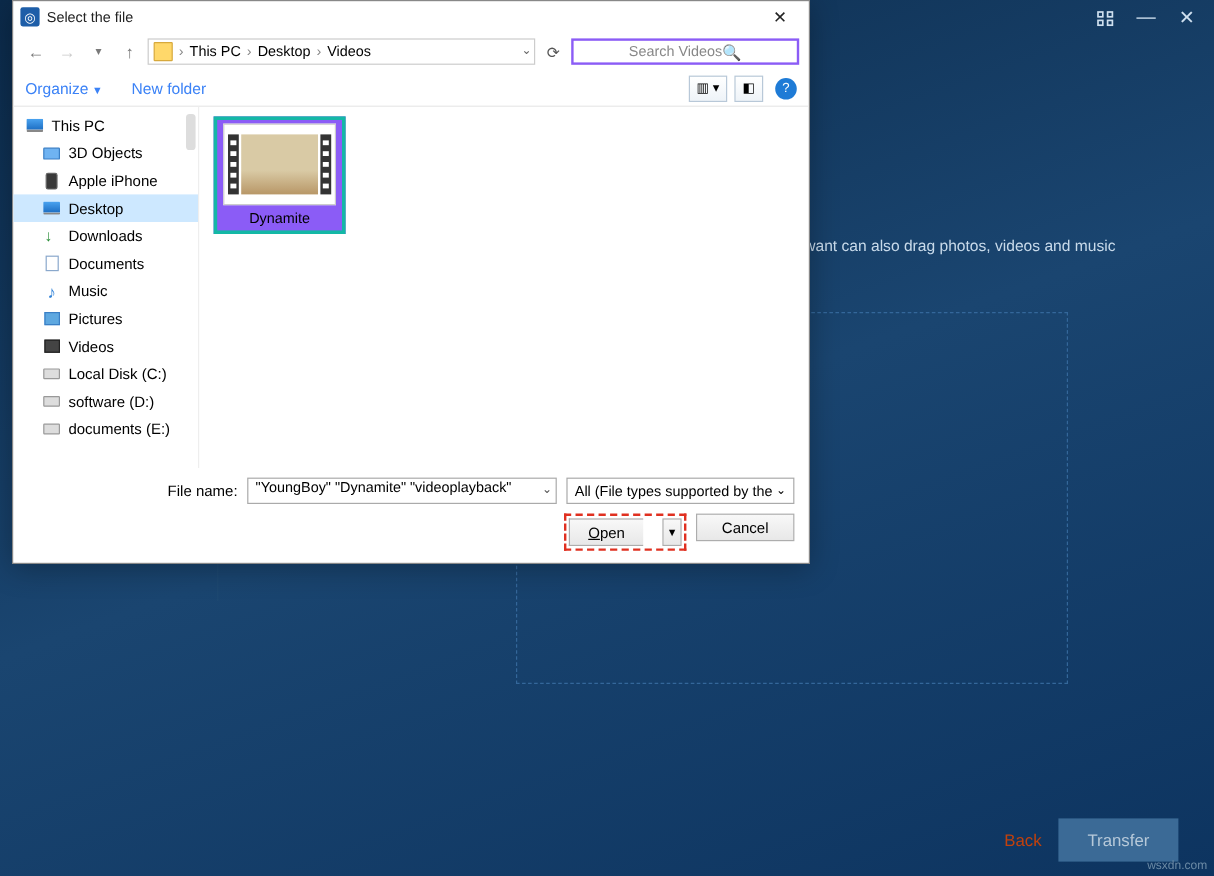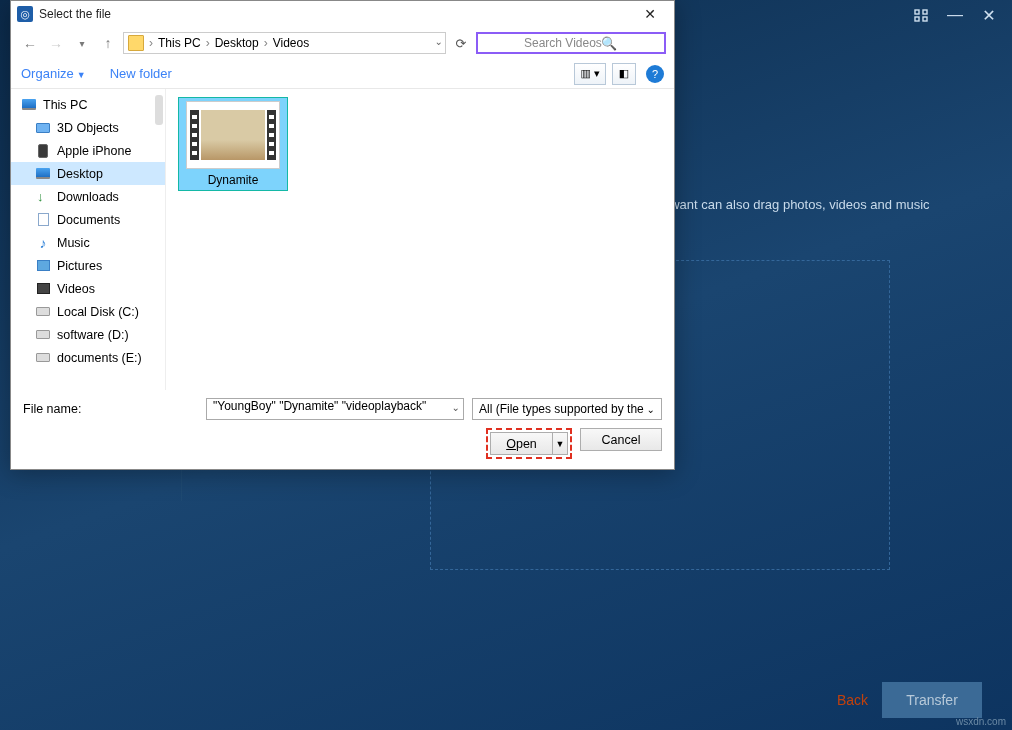--- a/index.html
+++ b/index.html
@@ -52,35 +52,35 @@
 .icon-phone { width:10px; height:14px; background:#3a3a3a; border-radius:2px; border:1px solid #666; }
 .icon-doc { width:11px; height:13px; background:#fff; border:1px solid #8aa8cc; position:relative; }
 .icon-dl { width:12px; height:12px; position:relative; }
 .icon-dl::before { content:"↓"; color:#2c8f3a; font-weight:bold; font-size:13px; position:absolute; top:-2px; }
 .icon-music { color:#2c7fd6; font-size:14px; }
 .icon-pic { width:13px; height:11px; background:#5ea8e0; border:1px solid #3a7fc5; }
 .icon-vid { width:13px; height:11px; background:#444; border:1px solid #222; }
 .icon-drive { width:14px; height:9px; background:#ddd; border:1px solid #999; border-radius:1px; }
 .files { flex:1; padding:8px 12px; display:flex; gap:20px; align-items:flex-start; overflow:auto; }
 .thumb { width:110px; display:flex; flex-direction:column; align-items:center; gap:4px; padding:4px; cursor:pointer; }
-.thumb.sel { background:#7dd3fc; border:1px solid #14b8a6; padding:3px; }
+.thumb.sel { background:#8b5cf6; border:3px solid #14b8a6; padding:3px; }
 .thumb .frame { width:94px; height:68px; background:#fff; border:1px solid #ccc; padding:8px 3px; display:flex; position:relative; }
 .thumb .strip { width:9px; background:#333; display:flex; flex-direction:column; justify-content:space-around; padding:2px 0; }
 .thumb .strip i { width:5px; height:4px; background:#fff; margin:0 auto; }
 .thumb .img { flex:1; margin:0 2px; }
 .thumb .lbl { font-size:12px; text-align:center; }
 .dlg-foot { padding:8px 12px 10px; display:flex; flex-direction:column; gap:8px; }
 .fn-row { display:flex; align-items:center; gap:8px; }
-.fn-row .lab { font-size:12.5px; width:175px; }
+.fn-row .lab { font-size:12.5px; width:175px; text-align:right; }
 .fn-row .inp { flex:1; height:22px; border:1px solid #aaa; font-size:12px; padding:0 6px; position:relative; }
 .fn-row .inp .dd { position:absolute; right:3px; top:3px; color:#555; font-size:10px; }
 .fn-row .sel { width:190px; height:22px; border:1px solid #aaa; font-size:12px; padding:0 6px; display:flex; align-items:center; justify-content:space-between; white-space:nowrap; overflow:hidden; }
 .btn-row { display:flex; justify-content:flex-end; gap:8px; }
 .btn-row .dbtn { height:23px; border:1px solid #adadad; background:linear-gradient(#f8f8f8,#e8e8e8); font-size:12.5px; display:flex; align-items:center; justify-content:center; cursor:pointer; }
-.btn-row .open-wrap { border:2px dashed #e03020; padding:2px; display:flex; }
+.btn-row .open-wrap { border:2px dashed #e03020; padding:2px; display:flex;gap:16px; }
 .btn-row .open { width:62px; border-right:none; }
 .btn-row .open u { text-decoration:underline; }
 .btn-row .open-dd { width:16px; border-left:1px solid #adadad; font-size:9px; }
 .btn-row .cancel { width:82px; }
 </style>
 </head>
 <body>
 
 <div class="titlebar">
   <div class="tbtn menu">

